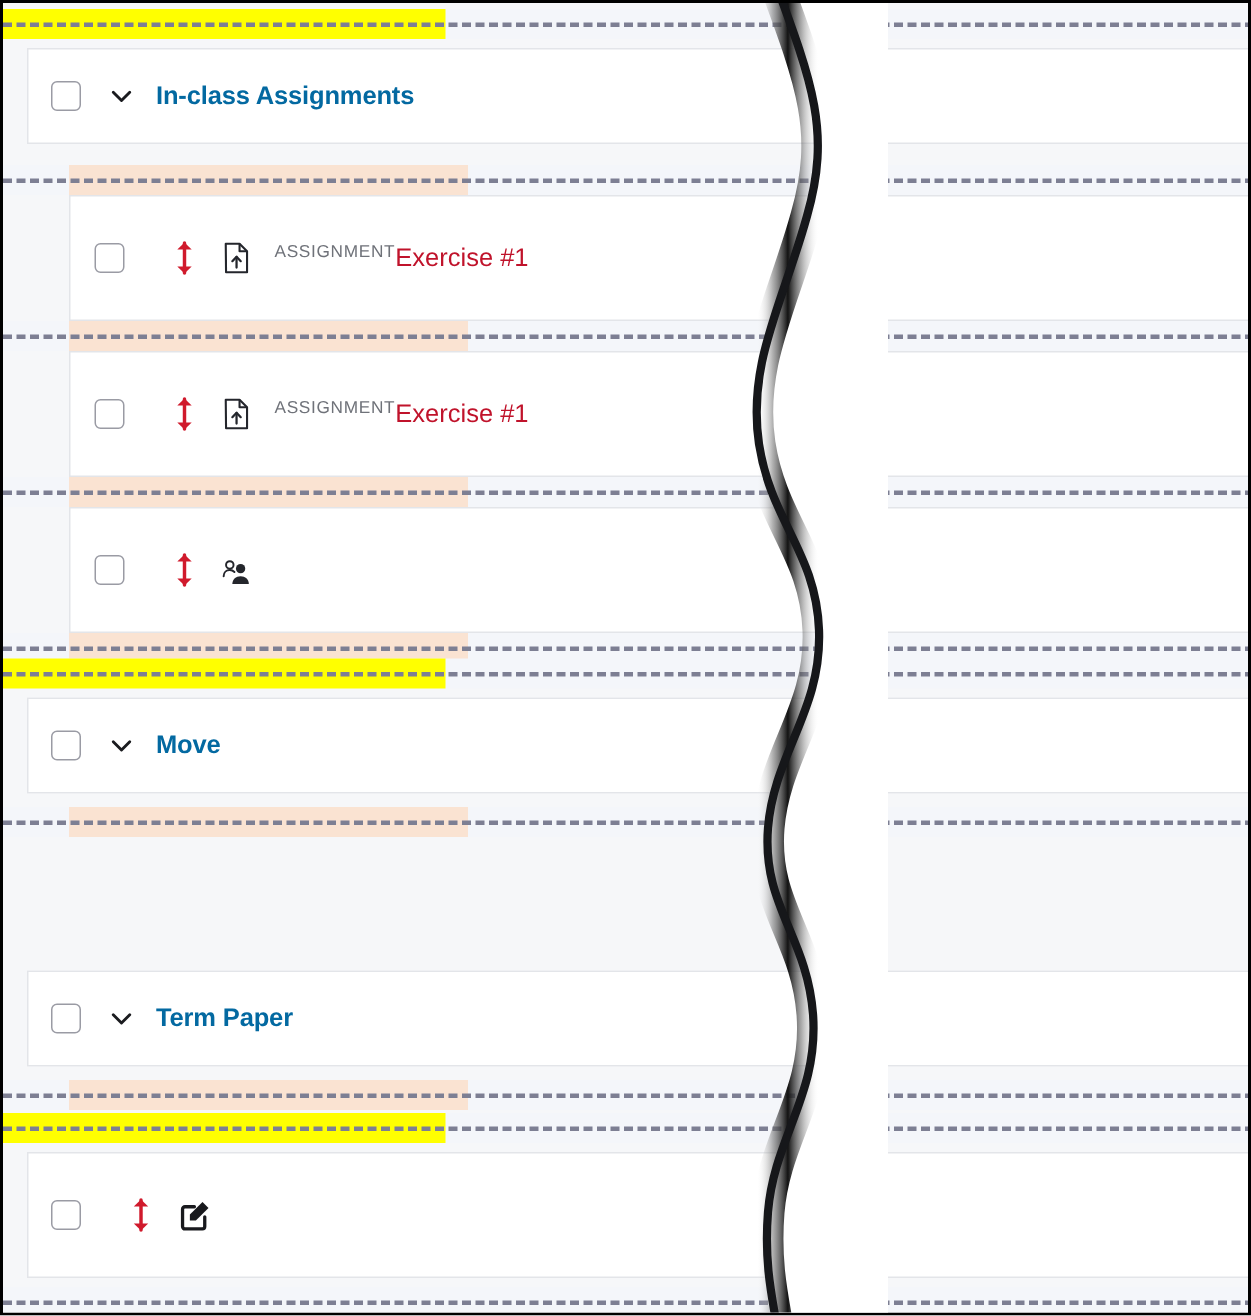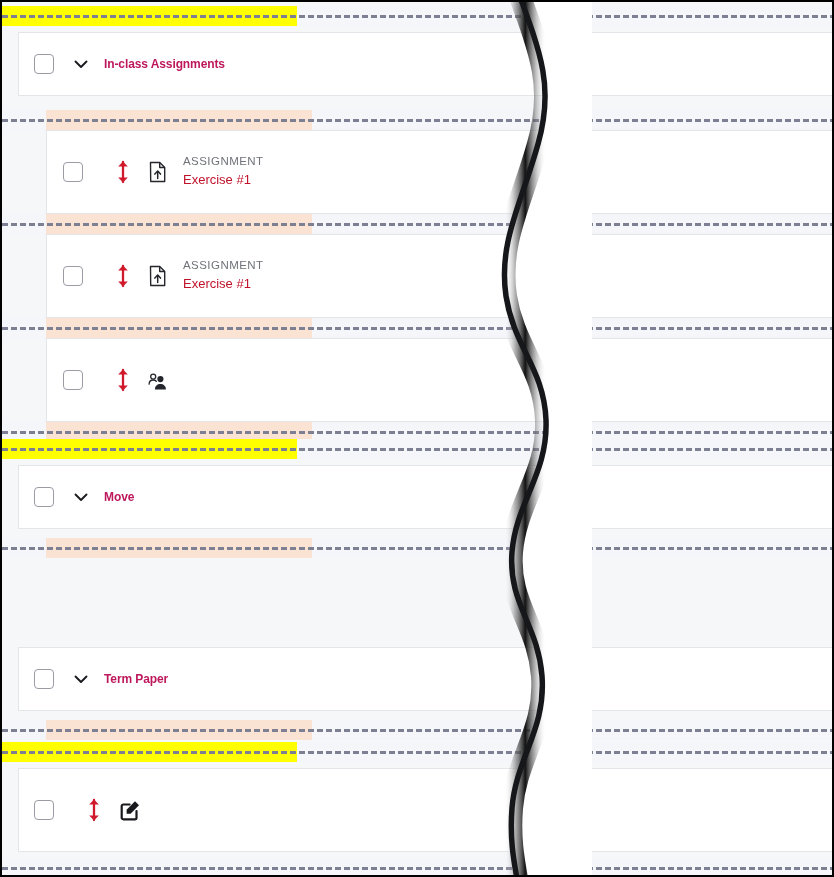--- a/index.html
+++ b/index.html
@@ -84,36 +84,36 @@
   .chev { flex: 0 0 auto; width: 20px; height: 20px; }
 
   
   .movearrow { flex: 0 0 auto; width: 16px; height: 24px; }
 
   
   .typeicon { flex: 0 0 auto; width: 22px; height: 24px; }
 
   
   .section-title {
-    font-size: 12px;
+    font-size: 17px;
     font-weight: bold;
-    color: #be185d;
+    color: #0369a1;
     letter-spacing: -0.1px;
     white-space: nowrap;
   }
-  .item-meta { display: flex; flex-direction: column; justify-content: center; }
+  .item-meta { display: flex; flex-direction: row; justify-content: center; }
   .item-kind {
     font-size: 11.5px;
     color: #6f7279;
     letter-spacing: 0.45px;
     line-height: 15px;
     white-space: nowrap;
   }
   .item-name {
-    font-size: 13px;
+    font-size: 17px;
     color: #c0132b;
     line-height: 22px;
     white-space: nowrap;
   }
   .item-name.dark { color: #2b2d31; }
 
   
   .ghost {
     position: absolute;
     background: #dde0f0;

